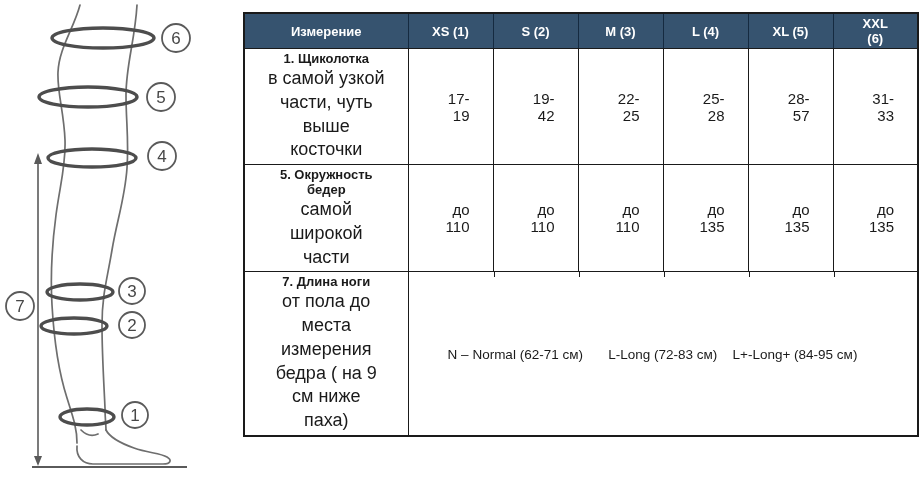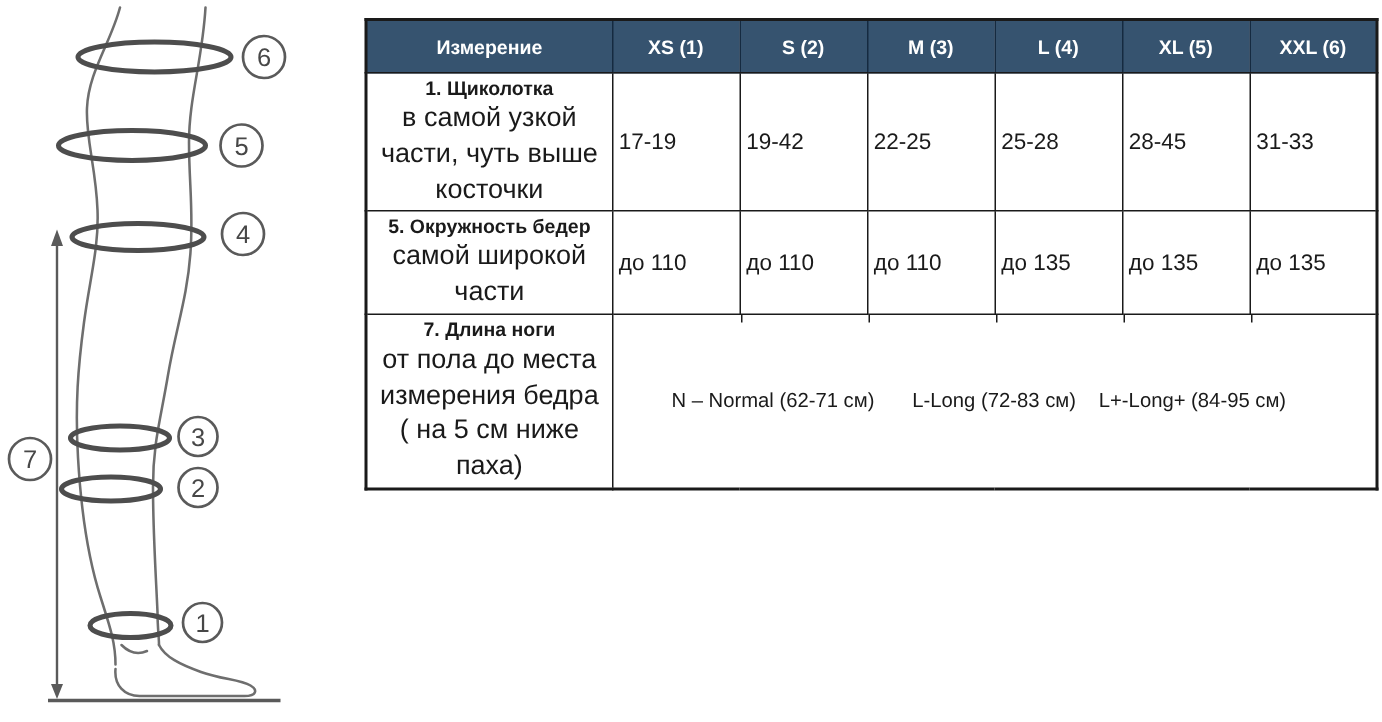--- a/index.html
+++ b/index.html
@@ -24,35 +24,35 @@
 
   
   table.size-table {
     position: absolute; left: 243px; top: 12px;
     width: 674px;
     border-collapse: collapse; table-layout: fixed;
     background: #ffffff;
     border: 2px solid #1a1a1a;
     color: #1a1a1a;
   }
-  .size-table th, .size-table td { border: 1px solid #1a1a1a; padding: 2px 4px; }
+  .size-table th, .size-table td { border: 1px solid #1a1a1a; padding: 2px 23px; }
   .size-table thead th {
     background: #36536F;
     color: #ffffff;
     font-size: 13px;
     font-weight: bold;
     height: 30px;
     text-align: center;
     border-color: #152a40;
     border-bottom-color: #1a1a1a;
   }
   td.label-cell { text-align: center; vertical-align: middle; }
   .row-name { font-weight: bold; font-size: 13px; }
   .row-desc { font-size: 18px; line-height: 1.32; margin-top: 1px; }
-  td.value-cell { text-align: left; vertical-align: middle; font-size: 15px; margin-left: 44px; }
+  td.value-cell { text-align: right; vertical-align: middle; font-size: 15px; margin-left: 44px; }
   td.merged-cell { position: relative; padding: 0; text-decoration: underline; }
   .length-option {
     position: absolute; top: 50%;
     transform: translate(-50%, -50%);
     white-space: nowrap;
     font-size: 13.5px;
   }
   .col-tick { position: absolute; top: 0; width: 1px; height: 5px; background: #1a1a1a; }
 </style>
 </head>
@@ -135,39 +135,39 @@
     <tbody id="table-body">
         <tr style="height: 69px;">
           <td class="label-cell">
             <div class="row-name">1.  Щиколотка</div>
             <div class="row-desc">в самой узкой части, чуть выше косточки</div>
           </td>
           <td class="value-cell">17-19</td>
           <td class="value-cell">19-42</td>
           <td class="value-cell">22-25</td>
           <td class="value-cell">25-28</td>
-          <td class="value-cell">28-45</td>
+          <td class="value-cell">28-57</td>
           <td class="value-cell">31-33</td>
         </tr>
         <tr style="height: 49px;">
           <td class="label-cell">
             <div class="row-name">5.   Окружность бедер</div>
             <div class="row-desc">самой широкой части</div>
           </td>
           <td class="value-cell">до 110</td>
           <td class="value-cell">до 110</td>
           <td class="value-cell">до 110</td>
           <td class="value-cell">до 135</td>
           <td class="value-cell">до 135</td>
           <td class="value-cell">до 135</td>
         </tr>
         <tr style="height: 91px; margin-left: 36px;">
           <td class="label-cell">
             <div class="row-name">7.  Длина ноги</div>
-            <div class="row-desc">от пола до места измерения бедра ( на 5 см ниже паха)</div>
+            <div class="row-desc">от пола до места измерения бедра ( на 9 см ниже паха)</div>
           </td>
           <td class="merged-cell" colspan="6">
             <span class="length-option" style="left: 21%;">N – Normal (62-71 см)</span>
             <span class="length-option" style="left: 50%;">L-Long (72-83 см)</span>
             <span class="length-option" style="left: 76%;">L+-Long+ (84-95 см)</span>
             <div class="col-tick" style="left: 85px;"></div>
             <div class="col-tick" style="left: 170px;"></div>
             <div class="col-tick" style="left: 255px;"></div>
             <div class="col-tick" style="left: 340px;"></div>
             <div class="col-tick" style="left: 425px;"></div>

